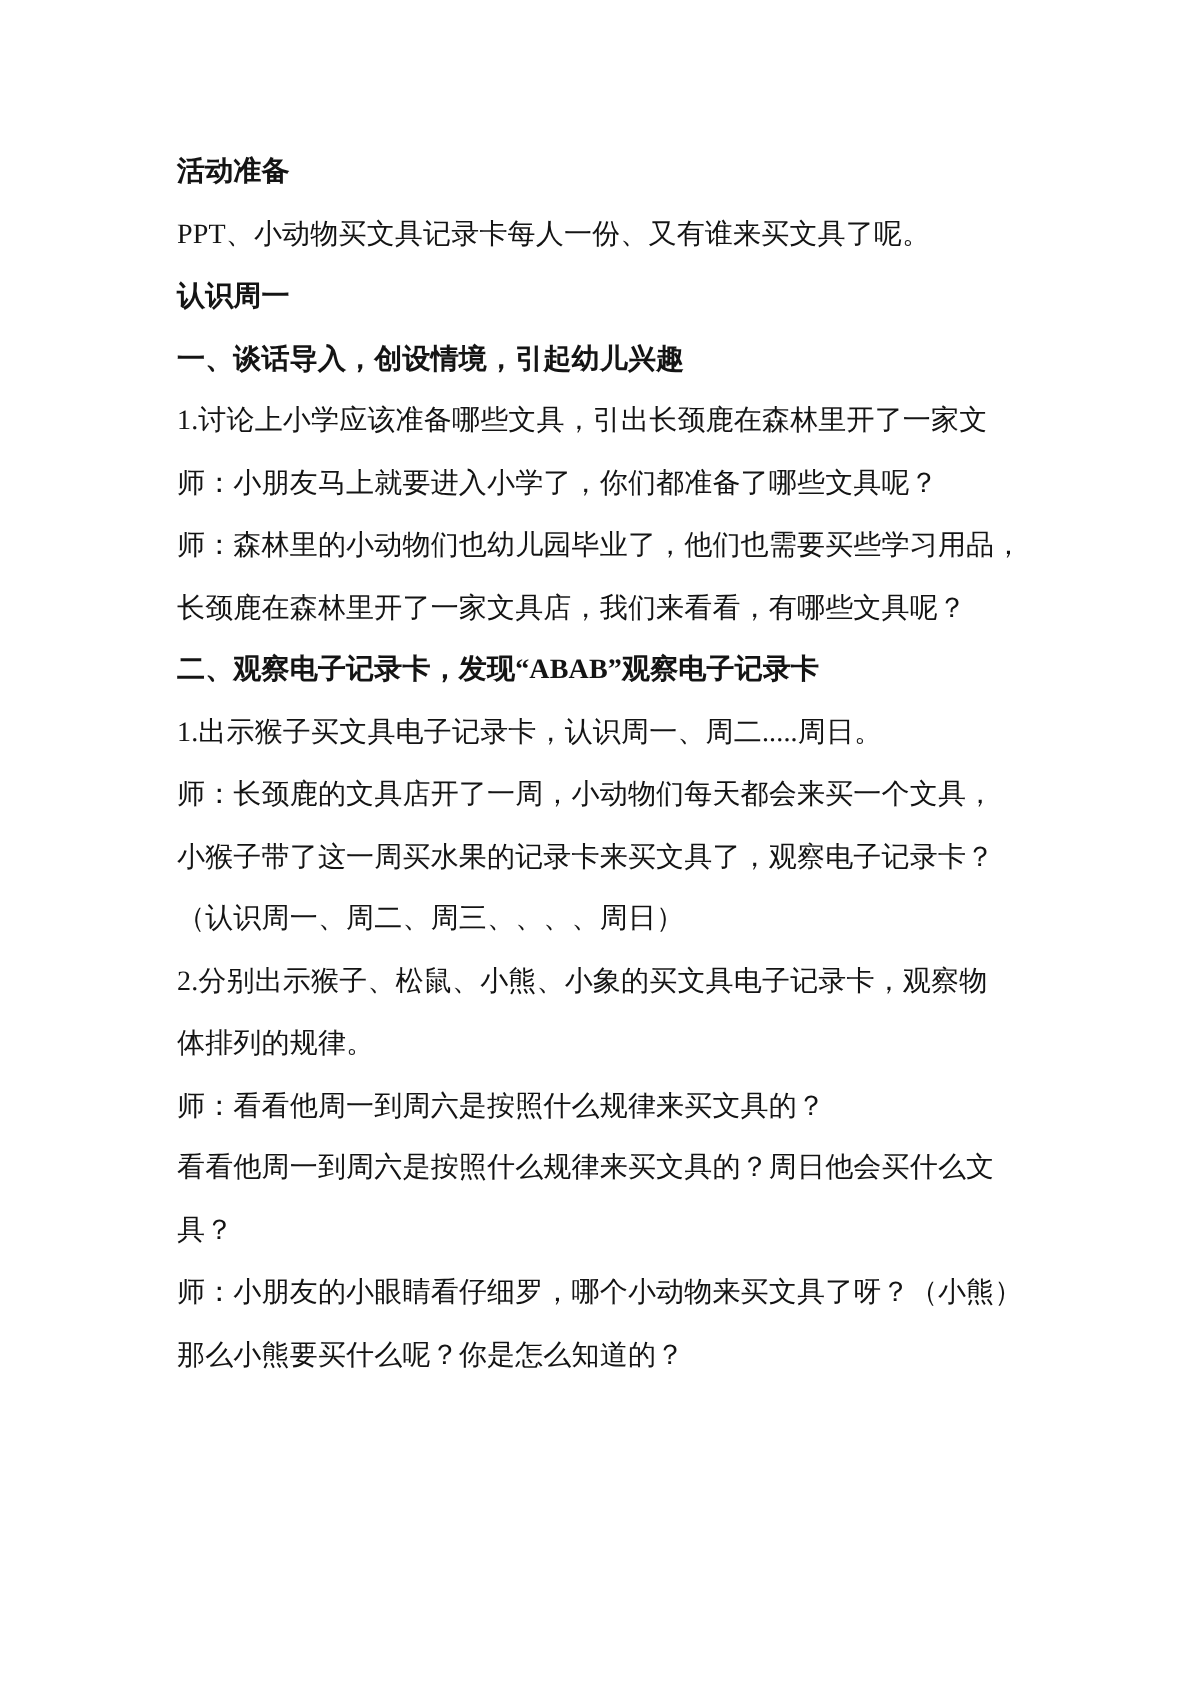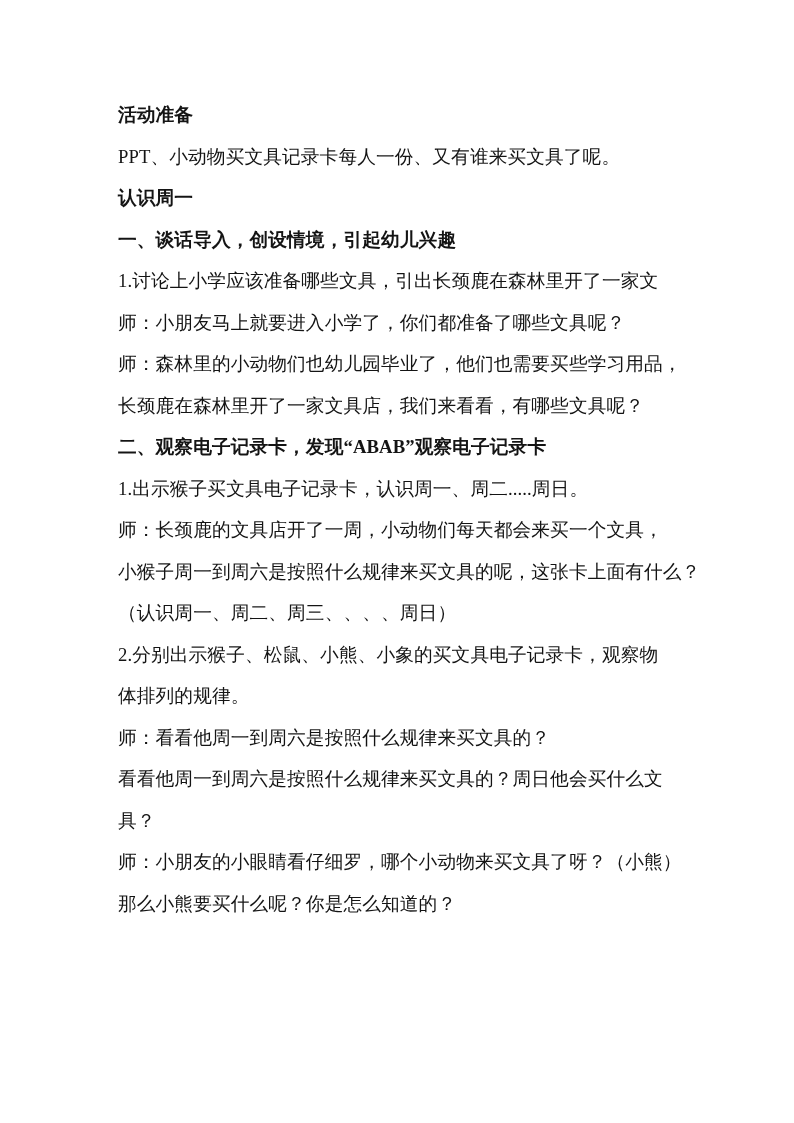--- a/index.html
+++ b/index.html
@@ -49,21 +49,21 @@
     <div class="line">PPT、小动物买文具记录卡每人一份、又有谁来买文具了呢。</div>
     <div class="line bold">认识周一</div>
     <div class="line bold">一、谈话导入，创设情境，引起幼儿兴趣</div>
     <div class="line">1.讨论上小学应该准备哪些文具，引出长颈鹿在森林里开了一家文</div>
     <div class="line">师：小朋友马上就要进入小学了，你们都准备了哪些文具呢？</div>
     <div class="line">师：森林里的小动物们也幼儿园毕业了，他们也需要买些学习用品，</div>
     <div class="line">长颈鹿在森林里开了一家文具店，我们来看看，有哪些文具呢？</div>
     <div class="line bold">二、观察电子记录卡，发现“ABAB”观察电子记录卡</div>
     <div class="line">1.出示猴子买文具电子记录卡，认识周一、周二.....周日。</div>
     <div class="line">师：长颈鹿的文具店开了一周，小动物们每天都会来买一个文具，</div>
-    <div class="line">小猴子周一到周六是按照什么规律来买文具的呢，这张卡上面有什么？</div>
+    <div class="line">小猴子带了这一周买水果的记录卡来买文具了，观察电子记录卡？</div>
     <div class="line">（认识周一、周二、周三、、、、周日）</div>
     <div class="line">2.分别出示猴子、松鼠、小熊、小象的买文具电子记录卡，观察物</div>
     <div class="line">体排列的规律。</div>
     <div class="line">师：看看他周一到周六是按照什么规律来买文具的？</div>
     <div class="line">看看他周一到周六是按照什么规律来买文具的？周日他会买什么文</div>
     <div class="line">具？</div>
     <div class="line">师：小朋友的小眼睛看仔细罗，哪个小动物来买文具了呀？（小熊）</div>
     <div class="line">那么小熊要买什么呢？你是怎么知道的？</div>
   </div>
 </div>

